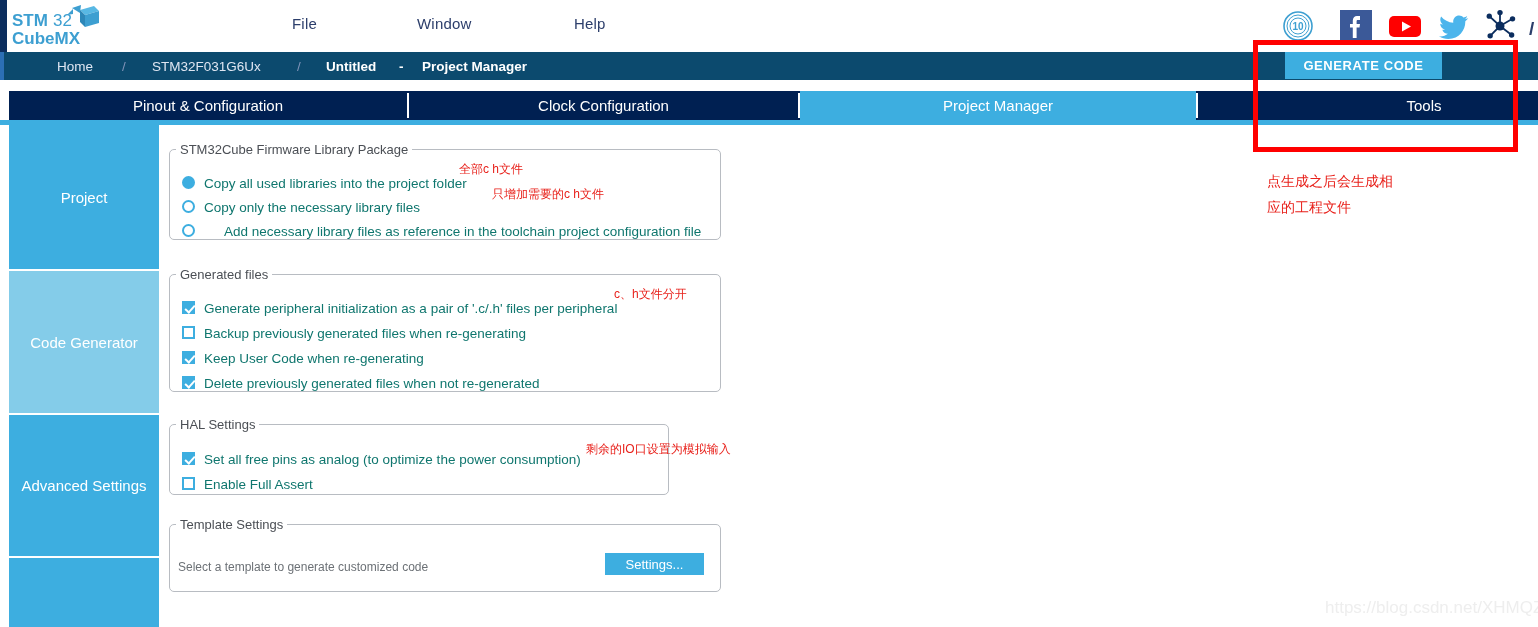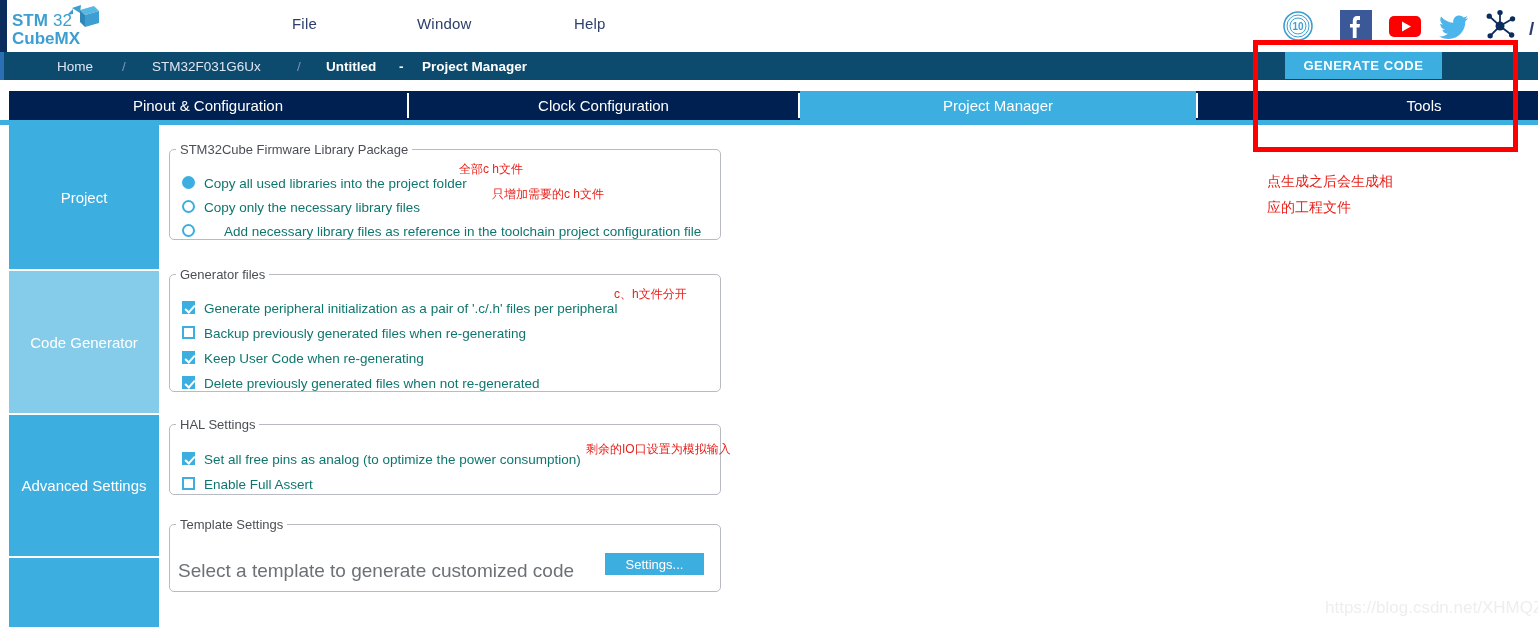--- a/index.html
+++ b/index.html
@@ -117,21 +117,21 @@
   fieldset.group {
     position:absolute;
     border:1px solid #b8bcc2; border-radius:5px;
     padding:0;
   }
   fieldset.group > legend {
     font-size:13px; color:#4b4f55; padding:0 4px; margin-left:6px;
   }
   .grp-firmware { left:10px;  top:17px;  width:552px; height:98px; }
   .grp-genfiles { left:10px;  top:142px; width:552px; height:125px; }
-  .grp-hal      { left:10px;  top:292px; width:552px; height:78px; }
+  .grp-hal      { left:10px;  top:292px; width:500px; height:78px; }
   .grp-template { left:10px;  top:392px; width:552px; height:75px; }
 
   .opt-row {
     position:absolute; display:flex; height:18px;
     font-size:13.5px; color:#0f766e; white-space:nowrap;
   }
 
   
   .radio {
     width:13px; height:13px; border-radius:50%;
@@ -152,21 +152,21 @@
     width:4px; height:8px; border:solid #ffffff;
     border-width:0 2px 2px 0; transform:rotate(42deg);
   }
 
   .note-cn {
     position:absolute; color:#e8211b; font-size:12px; white-space:nowrap;
   }
 
   .tpl-label {
     position:absolute; left:8px; top:28px;
-    font-size:19px; color:#6c7176;
+    font-size:12px; color:#6c7176;
   }
   .tpl-btn {
     position:absolute; left:435px; top:21px; width:99px; height:22px;
     background:#3daee0; color:#ffffff; font-size:13px;
     display:flex; align-items:center; justify-content:center; cursor:pointer;
   }
 
   
   .redbox {
     position:absolute; left:1253px; top:40px; width:265px; height:112px;
@@ -296,21 +296,21 @@
       <div class="opt-row" style="left:12px; top:67px;gap:20px;">
         <span class="radio"></span>
         <span>Add necessary library files as reference in the toolchain project configuration file</span>
       </div>
     </fieldset>
 
     <div class="note-cn" style="left:300px; top:36px;">全部c h文件</div>
     <div class="note-cn" style="left:333px; top:61px;">只增加需要的c h文件</div>
 
     <fieldset class="group grp-genfiles">
-      <legend>Generator files</legend>
+      <legend>Generated files</legend>
 
       <div class="opt-row" style="left:12px; top:19px;">
         <span class="cbox sel"></span>
         <span>Generate peripheral initialization as a pair of '.c/.h' files per peripheral</span>
       </div>
       <div class="opt-row" style="left:12px; top:44px;">
         <span class="cbox"></span>
         <span>Backup previously generated files when re-generating</span>
       </div>
       <div class="opt-row" style="left:12px; top:69px;">

